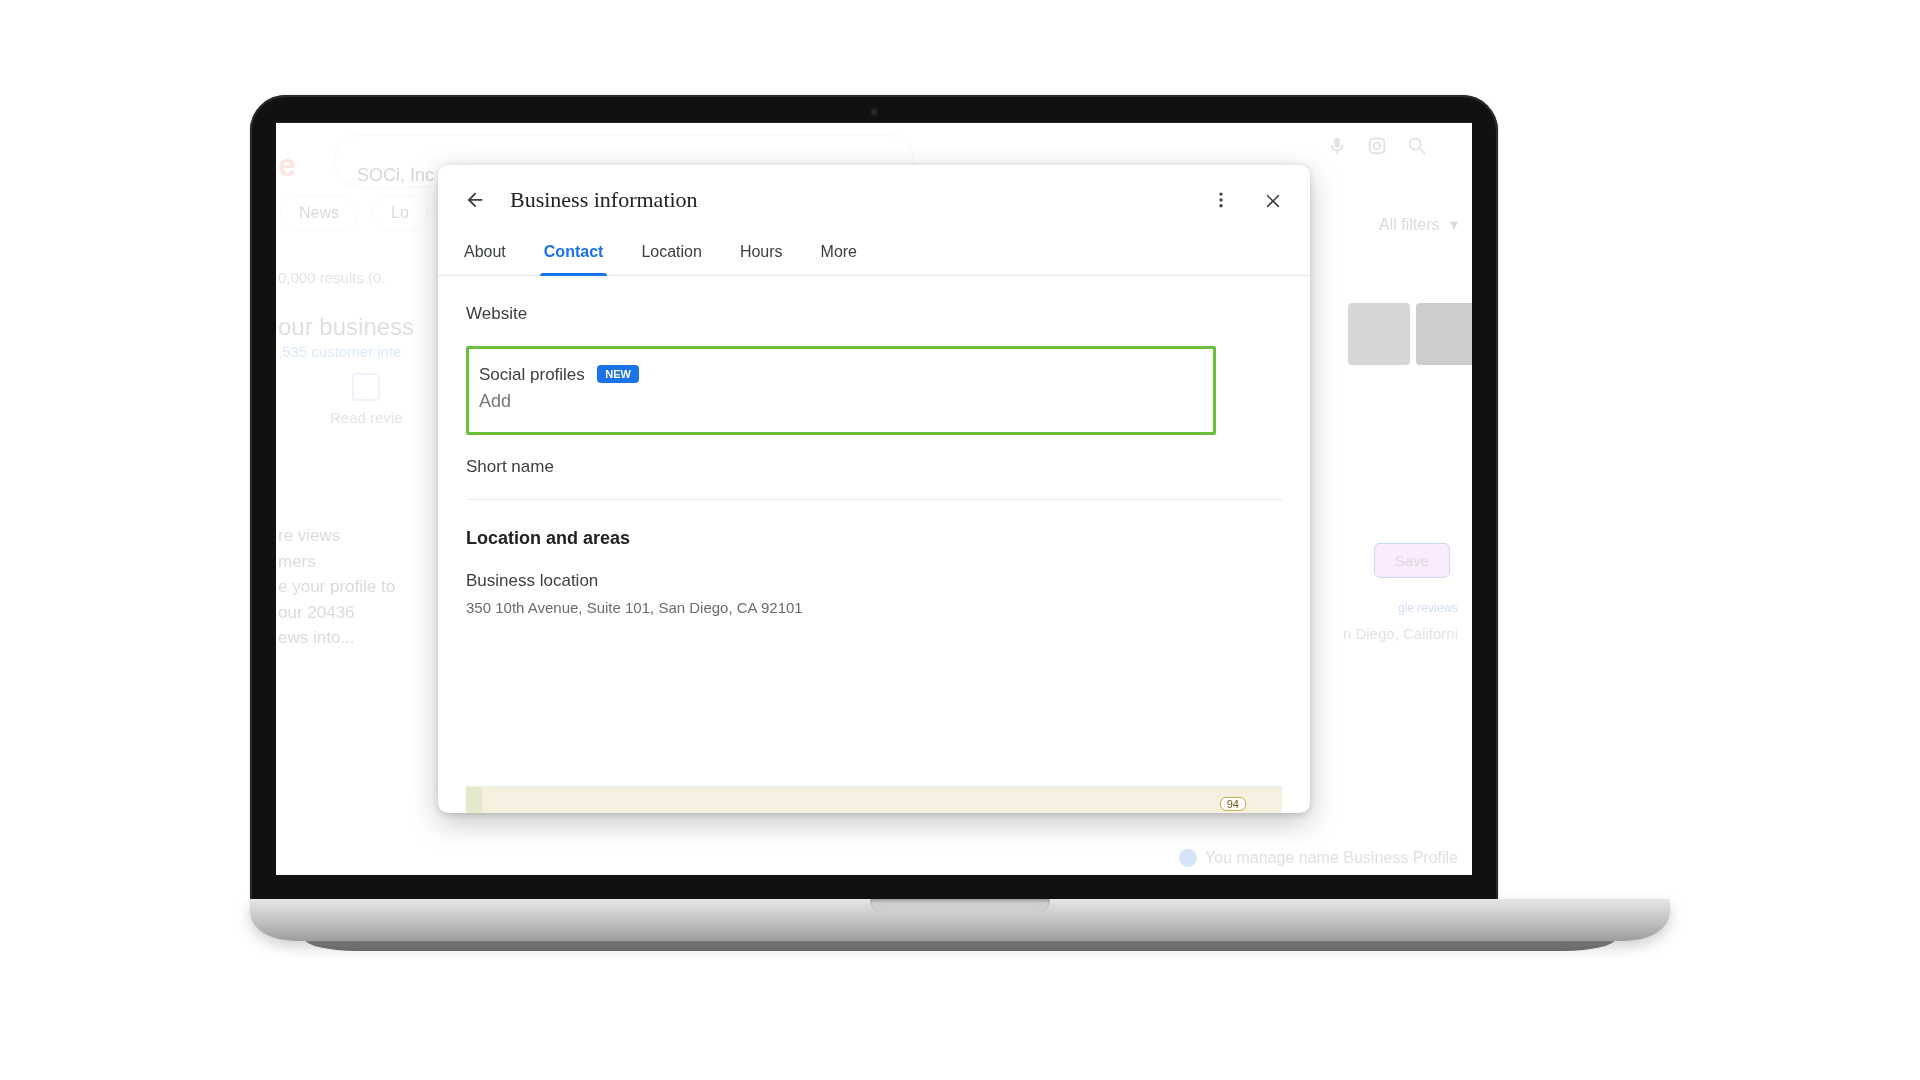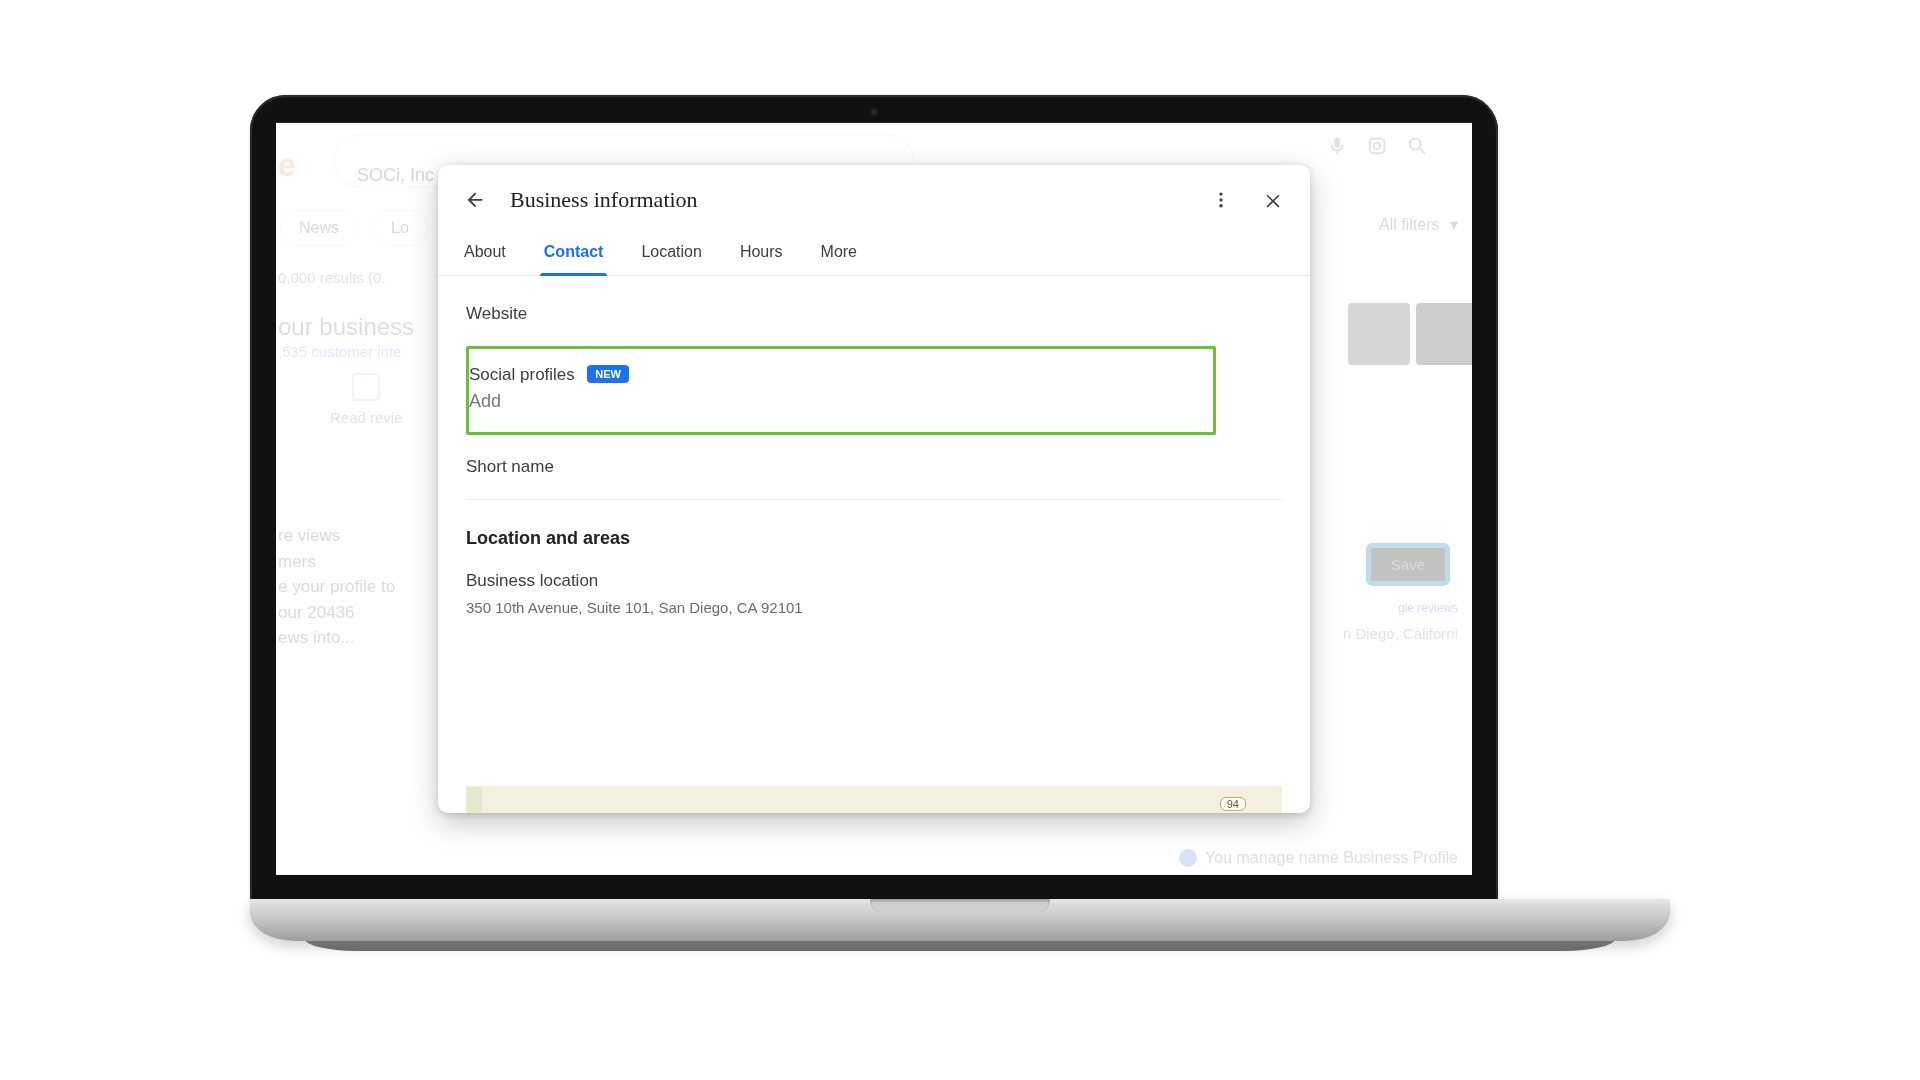--- a/index.html
+++ b/index.html
@@ -42,33 +42,33 @@
   
   .ghost { position:absolute; inset:0; padding: 12px 14px 0 14px; color:#999; filter: blur(0.3px); user-select:none; }
   .ghost-logo { position:absolute; left:2px; top:24px; color:#ea4335; font-weight:700; font-size:32px; opacity:.6; }
   .ghost-search {
     position:absolute; left:58px; top:12px; width:580px; height:52px;
     border:1px solid #e3e3e3; border-radius:28px; background:#fff;
     display:flex; align-items:flex-end; padding:0 70px 0 22px; color:#555; font-size:18px;
     box-shadow:0 1px 4px rgba(0,0,0,.08);
   }
   .ghost-search .badge { margin-left:auto; font-size:15px; color:#888; display:flex; gap:10px; align-items:center; }
-  .ghost-chip-row { position:absolute; left:4px; top:87px; display:flex; gap:14px; }
+  .ghost-chip-row { position:absolute; left:4px; top:72px; display:flex; gap:14px; }
   .ghost-chip { border:1px solid #e3e3e3; border-radius:22px; padding:8px 18px; font-size:16px; background:#fff; color:#666; }
   .ghost-all-filters { position:absolute; right:14px; top:92px; color:#666; font-size:16px; }
   .ghost-results { position:absolute; left:2px; top:146px; font-size:15px; color:#888; }
   .ghost-heading { position:absolute; left:2px; top:190px; font-size:24px; color:#777; }
   .ghost-sub { position:absolute; left:2px; top:220px; font-size:15px; color:#6fa3e6; }
   .ghost-actions { position:absolute; left:54px; top:250px; display:flex; gap:40px; }
   .ghost-action { text-align:center; color:#888; font-size:15px; }
   .ghost-action .ic { width:28px; height:28px; border:2px solid #b6c8e8; border-radius:4px; margin:0 auto 8px; }
   .ghost-views { position:absolute; left:2px; top:400px; font-size:17px; color:#666; line-height:1.5; }
   .ghost-right-thumbs { position:absolute; right:-6px; top:180px; display:flex; gap:6px; }
   .ghost-thumb { width:62px; height:62px; background:#555; border-radius:4px; }
-  .ghost-save { position:absolute; right:22px; top:420px; border:5px solid #0369a1; border-radius:6px; padding:8px 20px; font-size:15px; color:#666; background:#000000; }
+  .ghost-save { position:absolute; right:22px; top:420px; border:1px solid #0369a1; border-radius:6px; padding:8px 20px; font-size:15px; color:#666; background:#f0abfc; }
   .ghost-gl-reviews { position:absolute; right:14px; top:478px; color:#4b72d6; font-size:12px; }
   .ghost-gl-loc { position:absolute; right:14px; top:502px; color:#888; font-size:15px; }
   .ghost-manage { position:absolute; right:14px; bottom:8px; color:#7a7a7a; font-size:16px; display:flex; gap:8px; align-items:center; }
   .ghost-manage .chk { width:18px; height:18px; border-radius:50%; background:#5a8ee2; display:inline-block; }
 
   
   .wash { position:absolute; inset:0; background:rgba(255,255,255,.76); }
 
   
   .dialog {
@@ -88,21 +88,21 @@
   .tab.active { color:#1a73e8; font-weight:600; }
   .tab.active::after { content:''; position:absolute; left:0; right:0; bottom:-1px; height:3px; background:#1a73e8; border-radius:3px 3px 0 0; }
 
   .dlg-body { flex:1; overflow:hidden; padding:8px 28px 0 28px; position:relative; }
   .section-label { font-size:17px; color:#3c4043; margin-top:20px; }
   .section-sub { font-size:18px; color:#777; margin-top:6px; }
   .divider { height:1px; background:#ececec; margin:22px 0 0 0; }
 
   .highlight-box {
     border:3px solid #6cbf3c; border-radius:2px;
-    margin-top:22px; padding:16px 10px 20px 0;
+    margin-top:22px; padding:16px 10px 20px 10px;
     width:750px;
   }
   .new-badge {
     display:inline-block; background:#1a73e8; color:#fff;
     font-size:11px; font-weight:700; padding:3px 8px; border-radius:4px;
     vertical-align:2px; margin-left:8px;
   }
   .loc-heading { font-size:18px; font-weight:700; color:#202124; margin-top:28px; }
   .biz-loc-label { font-size:17px; color:#3c4043; margin-top:22px; }
   .biz-loc-address { font-size:15px; color:#6b6b6b; margin-top:8px; }

